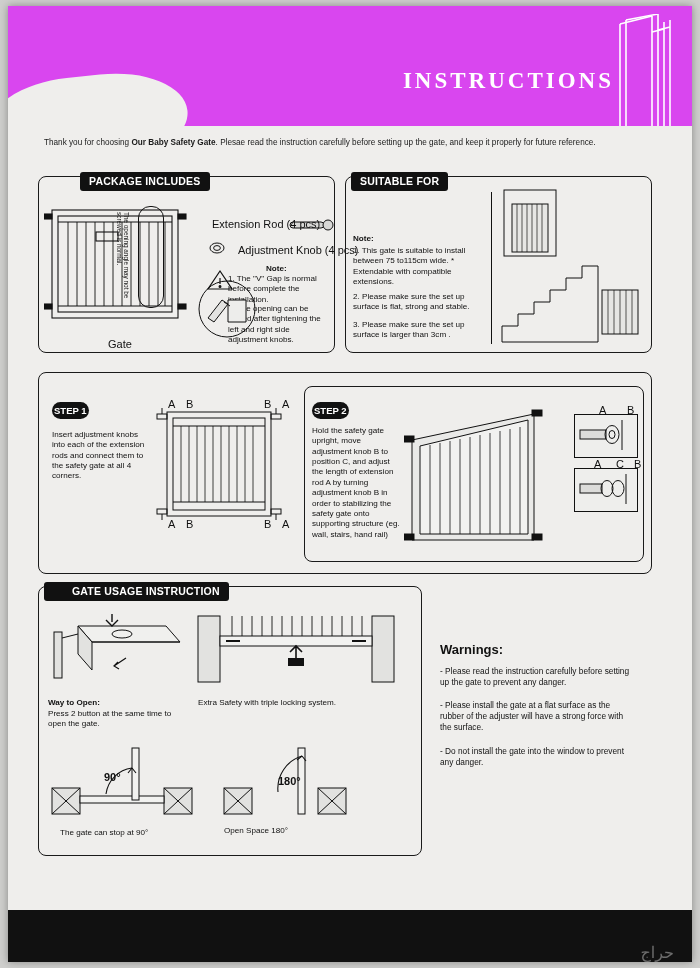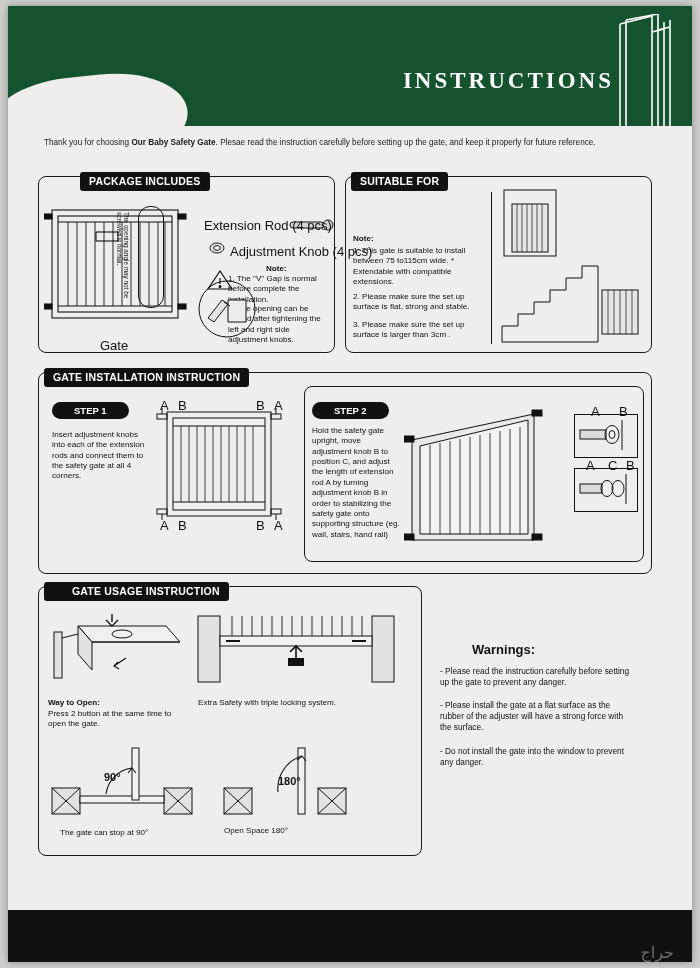--- a/index.html
+++ b/index.html
@@ -9,21 +9,21 @@
     overflow:hidden;position:relative;
   }
   
   .sheet{
     position:absolute;left:8px;top:6px;width:684px;height:956px;
     background:#efeeec;
     box-shadow:0 0 8px rgba(0,0,0,.35);
   }
   
   .top-band{
-    position:absolute;left:0;top:0;width:684px;height:120px;background:#14532d;
+    position:absolute;left:0;top:0;width:684px;height:120px;background:#d946ef;
     overflow:hidden;
   }
   .top-band:after{
     content:"";position:absolute;left:-20px;bottom:-40px;width:200px;height:90px;
     background:#efeeec;border-radius:50%/60%;transform:rotate(-6deg);
   }
   .band-title{
     position:absolute;right:78px;top:62px;color:#fff;
     font-family:"Liberation Serif", serif;
     letter-spacing:3px;font-size:23px;font-weight:700;
@@ -46,24 +46,24 @@
   .intro b{font-weight:700;}
   .panel{
     position:absolute;border:1.4px solid #1a1a1a;border-radius:8px;background:transparent;
   }
   .tab{
     position:absolute;background:#111;color:#fff;font-weight:700;
     padding:3px 9px 4px 9px;font-size:10.5px;border-radius:3px;letter-spacing:.2px;
   }
   .txt{position:absolute;font-size:8.1px;color:#111;line-height:1.28;}
   .bx{position:absolute;border:1.1px solid #111;}
-  .lbl{position:absolute;font-size:13px;color:#111;}
+  .lbl{position:absolute;font-size:11px;color:#111;margin-left:8px;}
   .step{
     position:absolute;background:#111;color:#fff;border-radius:11px;
-    font-size:9.5px;font-weight:700;padding:3px 22px;
+    font-size:9.5px;font-weight:700;padding:3px 2px;
   }
   svg{display:block;}
   .warn-title{position:absolute;font-size:13px;font-weight:700;color:#111;}
   .warn-item{position:absolute;font-size:8.3px;color:#111;line-height:1.35;width:190px;}
 </style>
 </head>
 <body>
 
 <div class="sheet">
 
@@ -195,21 +195,20 @@
         <line x1="110" y1="28" x2="110" y2="72"></line>
           <line x1="116" y1="28" x2="116" y2="72"></line>
         <line x1="122" y1="28" x2="122" y2="72"></line>
           <line x1="128" y1="28" x2="128" y2="72"></line>
         <line x1="134" y1="28" x2="134" y2="72"></line>
       </g>
     </g>
   </svg>
 
   <div class="panel" style="left:30px;top:366px;width:612px;height:200px;"></div>
-  <div class="tab" style="left:36px;top:362px;">GATE INSTALLATION INSTRUCTION</div>
 
   <div class="step" style="left:44px;top:396px;">STEP 1</div>
   <div class="txt" style="left:44px;top:424px;width:100px;">Insert adjustment knobs into each of the extension rods and connect them to the safety gate at all 4 corners.</div>
 
   <div class="lbl" style="left:152px;top:392px;">A</div>
   <div class="lbl" style="left:170px;top:392px;">B</div>
   <div class="lbl" style="left:248px;top:392px;">B</div>
   <div class="lbl" style="left:266px;top:392px;">A</div>
   <div class="lbl" style="left:152px;top:512px;">A</div>
   <div class="lbl" style="left:170px;top:512px;">B</div>
@@ -371,20 +370,20 @@
       <line x1="98" y1="42" x2="126" y2="68"></line>
         <line x1="126" y1="42" x2="98" y2="68"></line>
       <rect x="78" y="2" width="7" height="66" fill="#f2f2f0"></rect>
       <path d="M58 46 A34 34 0 0 1 82 10" stroke-width="1.1"></path>
       <path d="M82 10 L77 14 M82 10 L86 15" stroke-width="1.1"></path>
     </g>
   </svg>
   <div class="txt" style="left:270px;top:768px;font-size:11px;font-weight:700;">180°</div>
   <div class="txt" style="left:216px;top:820px;">Open Space 180°</div>
 
-  <div class="warn-title" style="left:432px;top:636px;margin-left:32px;">Warnings:</div>
+  <div class="warn-title" style="left:432px;top:636px;">Warnings:</div>
   <div class="warn-item" style="left:432px;top:660px;">- Please read the instruction carefully before setting up the gate to prevent any danger.</div>
   <div class="warn-item" style="left:432px;top:740px;">- Do not install the gate into the window to prevent any danger.</div>
   <div class="warn-item" style="left:432px;top:694px;">- Please install the gate at a flat surface as the rubber of the adjuster will have a strong force with the surface.</div>
 
   <div class="bottom-band"></div>
 </div>
 <div class="watermark">حراج</div>
 
 </body></html>

